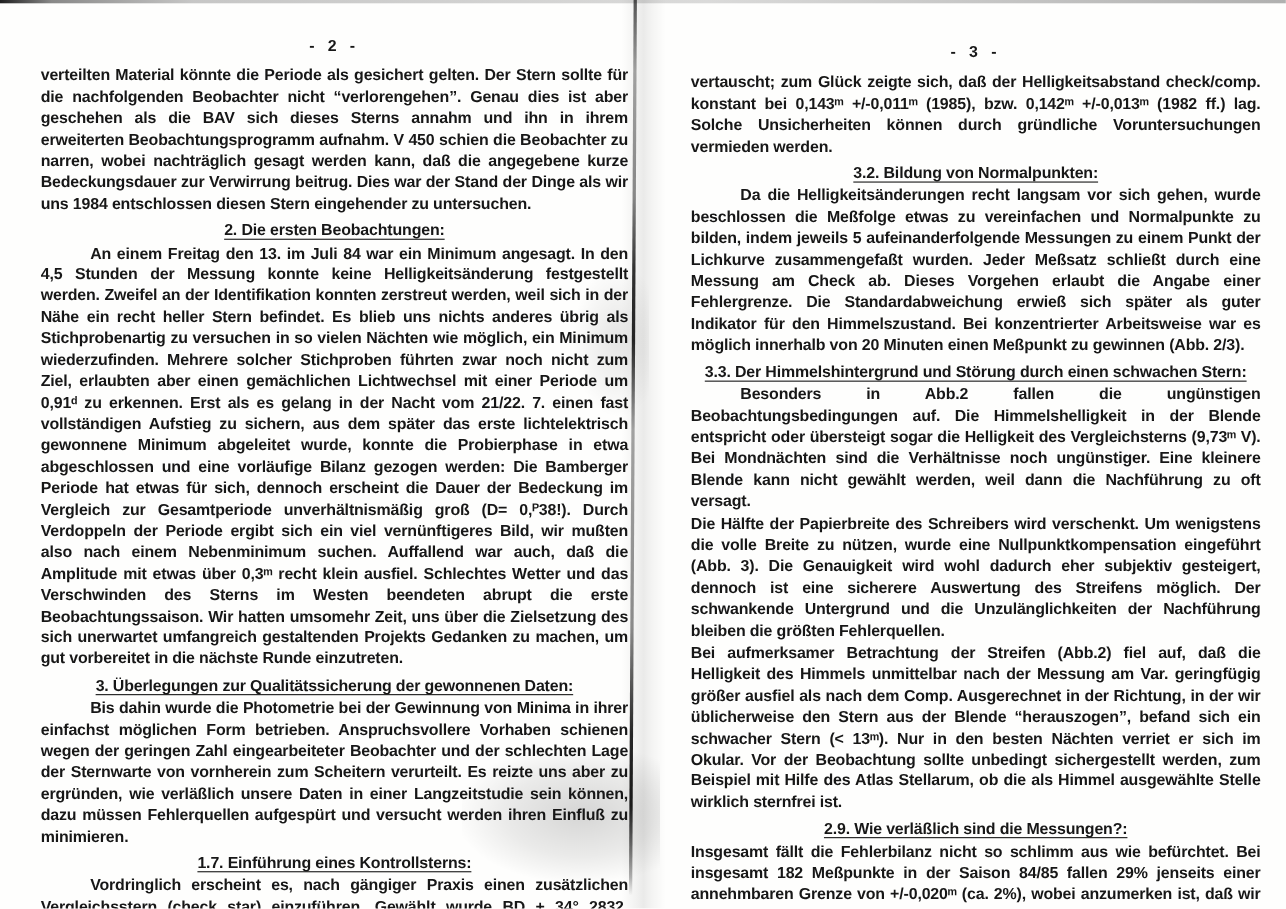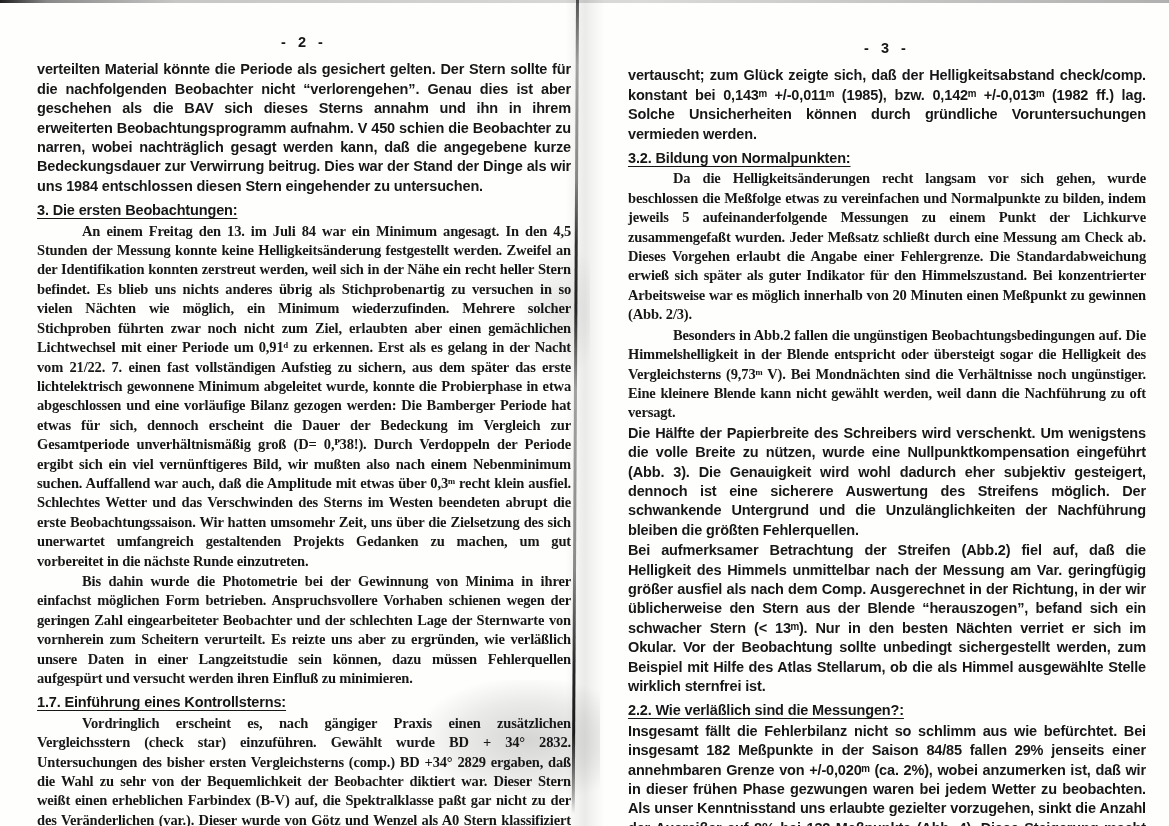--- a/index.html
+++ b/index.html
@@ -91,50 +91,52 @@
   .page-num {
     text-align: center;
     font-weight: 700;
     letter-spacing: 4px;
     margin-bottom: 8px;
     font-size: 14.5px;
   }
   .para {
     margin: 0 0 1px 0;
   }
-  .para.indent { text-indent: 45px; font-family: Liberation Serif, serif; }
+  .para.indent { text-indent: 45px; }
   .heading {
     margin: 5px 0 1px 0;
     text-decoration: underline;
     text-underline-offset: 3px;
-    text-align: left;
+    text-align: center;
   }
 </style>
 </head>
 <body>
 
 <div class="scan-edge-top"></div>
 <div class="gutter-shade"></div>
 <div class="gutter"></div>
 <div class="smudge-a"></div>
 <div class="smudge-b"></div>
 
 <div class="page page-left">
   <div class="page-num">- 2 -</div>
   <p class="para">verteilten Material könnte die Periode als gesichert gelten. Der Stern sollte für die nachfolgenden Beobachter nicht “verlorengehen”. Genau dies ist aber geschehen als die BAV sich dieses Sterns annahm und ihn in ihrem erweiterten Beobachtungsprogramm aufnahm. V 450 schien die Beobachter zu narren, wobei nachträglich gesagt werden kann, daß die angegebene kurze Bedeckungsdauer zur Verwirrung beitrug. Dies war der Stand der Dinge als wir uns 1984 entschlossen diesen Stern eingehender zu untersuchen.</p>
-  <p class="heading">3. Die ersten Beobachtungen:</p>
+  <p class="heading">2. Die ersten Beobachtungen:</p>
   <p class="para indent">An einem Freitag den 13. im Juli 84 war ein Minimum angesagt. In den 4,5 Stunden der Messung konnte keine Helligkeitsänderung festgestellt werden. Zweifel an der Identifikation konnten zerstreut werden, weil sich in der Nähe ein recht heller Stern befindet. Es blieb uns nichts anderes übrig als Stichprobenartig zu versuchen in so vielen Nächten wie möglich, ein Minimum wiederzufinden. Mehrere solcher Stichproben führten zwar noch nicht zum Ziel, erlaubten aber einen gemächlichen Lichtwechsel mit einer Periode um 0,91ᵈ zu erkennen. Erst als es gelang in der Nacht vom 21/22. 7. einen fast vollständigen Aufstieg zu sichern, aus dem später das erste lichtelektrisch gewonnene Minimum abgeleitet wurde, konnte die Probierphase in etwa abgeschlossen und eine vorläufige Bilanz gezogen werden: Die Bamberger Periode hat etwas für sich, dennoch erscheint die Dauer der Bedeckung im Vergleich zur Gesamtperiode unverhältnismäßig groß (D= 0,ᴾ38!). Durch Verdoppeln der Periode ergibt sich ein viel vernünftigeres Bild, wir mußten also nach einem Nebenminimum suchen. Auffallend war auch, daß die Amplitude mit etwas über 0,3ᵐ recht klein ausfiel. Schlechtes Wetter und das Verschwinden des Sterns im Westen beendeten abrupt die erste Beobachtungssaison. Wir hatten umsomehr Zeit, uns über die Zielsetzung des sich unerwartet umfangreich gestaltenden Projekts Gedanken zu machen, um gut vorbereitet in die nächste Runde einzutreten.</p>
+  <p class="heading">3. Überlegungen zur Qualitätssicherung der gewonnenen Daten:</p>
   <p class="para indent">Bis dahin wurde die Photometrie bei der Gewinnung von Minima in ihrer einfachst möglichen Form betrieben. Anspruchsvollere Vorhaben schienen wegen der geringen Zahl eingearbeiteter Beobachter und der schlechten Lage der Sternwarte von vornherein zum Scheitern verurteilt. Es reizte uns aber zu ergründen, wie verläßlich unsere Daten in einer Langzeitstudie sein können, dazu müssen Fehlerquellen aufgespürt und versucht werden ihren Einfluß zu minimieren.</p>
   <p class="heading">1.7. Einführung eines Kontrollsterns:</p>
   <p class="para indent">Vordringlich erscheint es, nach gängiger Praxis einen zusätzlichen Vergleichsstern (check star) einzuführen. Gewählt wurde BD + 34° 2832. Untersuchungen des bisher ersten Vergleichsterns (comp.) BD +34° 2829 ergaben, daß die Wahl zu sehr von der Bequemlichkeit der Beobachter diktiert war. Dieser Stern weißt einen erheblichen Farbindex (B-V) auf, die Spektralklasse paßt gar nicht zu der des Veränderlichen (var.). Dieser wurde von Götz und Wenzel als A0 Stern klassifiziert (3). Um die ersten Messungen nicht wertlos zu machen, wurde dieser Stern beibehalten. Später wurde die Rolle von comp. und check</p>
 </div>
 
 <div class="page page-right">
   <div class="page-num">- 3 -</div>
   <p class="para">vertauscht; zum Glück zeigte sich, daß der Helligkeitsabstand check/comp. konstant bei 0,143ᵐ +/-0,011ᵐ (1985), bzw. 0,142ᵐ +/-0,013ᵐ (1982 ff.) lag. Solche Unsicherheiten können durch gründliche Voruntersuchungen vermieden werden.</p>
   <p class="heading">3.2. Bildung von Normalpunkten:</p>
   <p class="para indent">Da die Helligkeitsänderungen recht langsam vor sich gehen, wurde beschlossen die Meßfolge etwas zu vereinfachen und Normalpunkte zu bilden, indem jeweils 5 aufeinanderfolgende Messungen zu einem Punkt der Lichkurve zusammengefaßt wurden. Jeder Meßsatz schließt durch eine Messung am Check ab. Dieses Vorgehen erlaubt die Angabe einer Fehlergrenze. Die Standardabweichung erwieß sich später als guter Indikator für den Himmelszustand. Bei konzentrierter Arbeitsweise war es möglich innerhalb von 20 Minuten einen Meßpunkt zu gewinnen (Abb. 2/3).</p>
+  <p class="heading">3.3. Der Himmelshintergrund und Störung durch einen schwachen Stern:</p>
   <p class="para indent">Besonders in Abb.2 fallen die ungünstigen Beobachtungsbedingungen auf. Die Himmelshelligkeit in der Blende entspricht oder übersteigt sogar die Helligkeit des Vergleichsterns (9,73ᵐ V). Bei Mondnächten sind die Verhältnisse noch ungünstiger. Eine kleinere Blende kann nicht gewählt werden, weil dann die Nachführung zu oft versagt.</p>
   <p class="para">Die Hälfte der Papierbreite des Schreibers wird verschenkt. Um wenigstens die volle Breite zu nützen, wurde eine Nullpunktkompensation eingeführt (Abb. 3). Die Genauigkeit wird wohl dadurch eher subjektiv gesteigert, dennoch ist eine sicherere Auswertung des Streifens möglich. Der schwankende Untergrund und die Unzulänglichkeiten der Nachführung bleiben die größten Fehlerquellen.</p>
   <p class="para">Bei aufmerksamer Betrachtung der Streifen (Abb.2) fiel auf, daß die Helligkeit des Himmels unmittelbar nach der Messung am Var. geringfügig größer ausfiel als nach dem Comp. Ausgerechnet in der Richtung, in der wir üblicherweise den Stern aus der Blende “herauszogen”, befand sich ein schwacher Stern (&lt; 13ᵐ). Nur in den besten Nächten verriet er sich im Okular. Vor der Beobachtung sollte unbedingt sichergestellt werden, zum Beispiel mit Hilfe des Atlas Stellarum, ob die als Himmel ausgewählte Stelle wirklich sternfrei ist.</p>
-  <p class="heading">2.2. Wie verläßlich sind die Messungen?:</p>
+  <p class="heading">2.9. Wie verläßlich sind die Messungen?:</p>
   <p class="para">Insgesamt fällt die Fehlerbilanz nicht so schlimm aus wie befürchtet. Bei insgesamt 182 Meßpunkte in der Saison 84/85 fallen 29% jenseits einer annehmbaren Grenze von +/-0,020ᵐ (ca. 2%), wobei anzumerken ist, daß wir in dieser frühen Phase gezwungen waren bei jedem Wetter zu beobachten. Als unser Kenntnisstand uns erlaubte gezielter vorzugehen, sinkt die Anzahl der Ausreißer auf 8% bei 132 Meßpunkte (Abb. 4). Diese Steigerung macht sich deutlich in den Gesamtlichtkurven bemerkbar. Nur offensichtlich instrumentell bedingte oder durch Wolken verursachte Fehlmessungen wurden in der End- auswertung nicht berücksichtigt. Bei der Auswahl hilft die “bildhafte” Sprache eines Schreiberstreifens sehr, was man von den eher unanschaulichen Zahlenkolonnen einer digitalisierten Auswertung nicht ohne weiteres sagen kann!</p>
 </div>
 
 </body></html>

